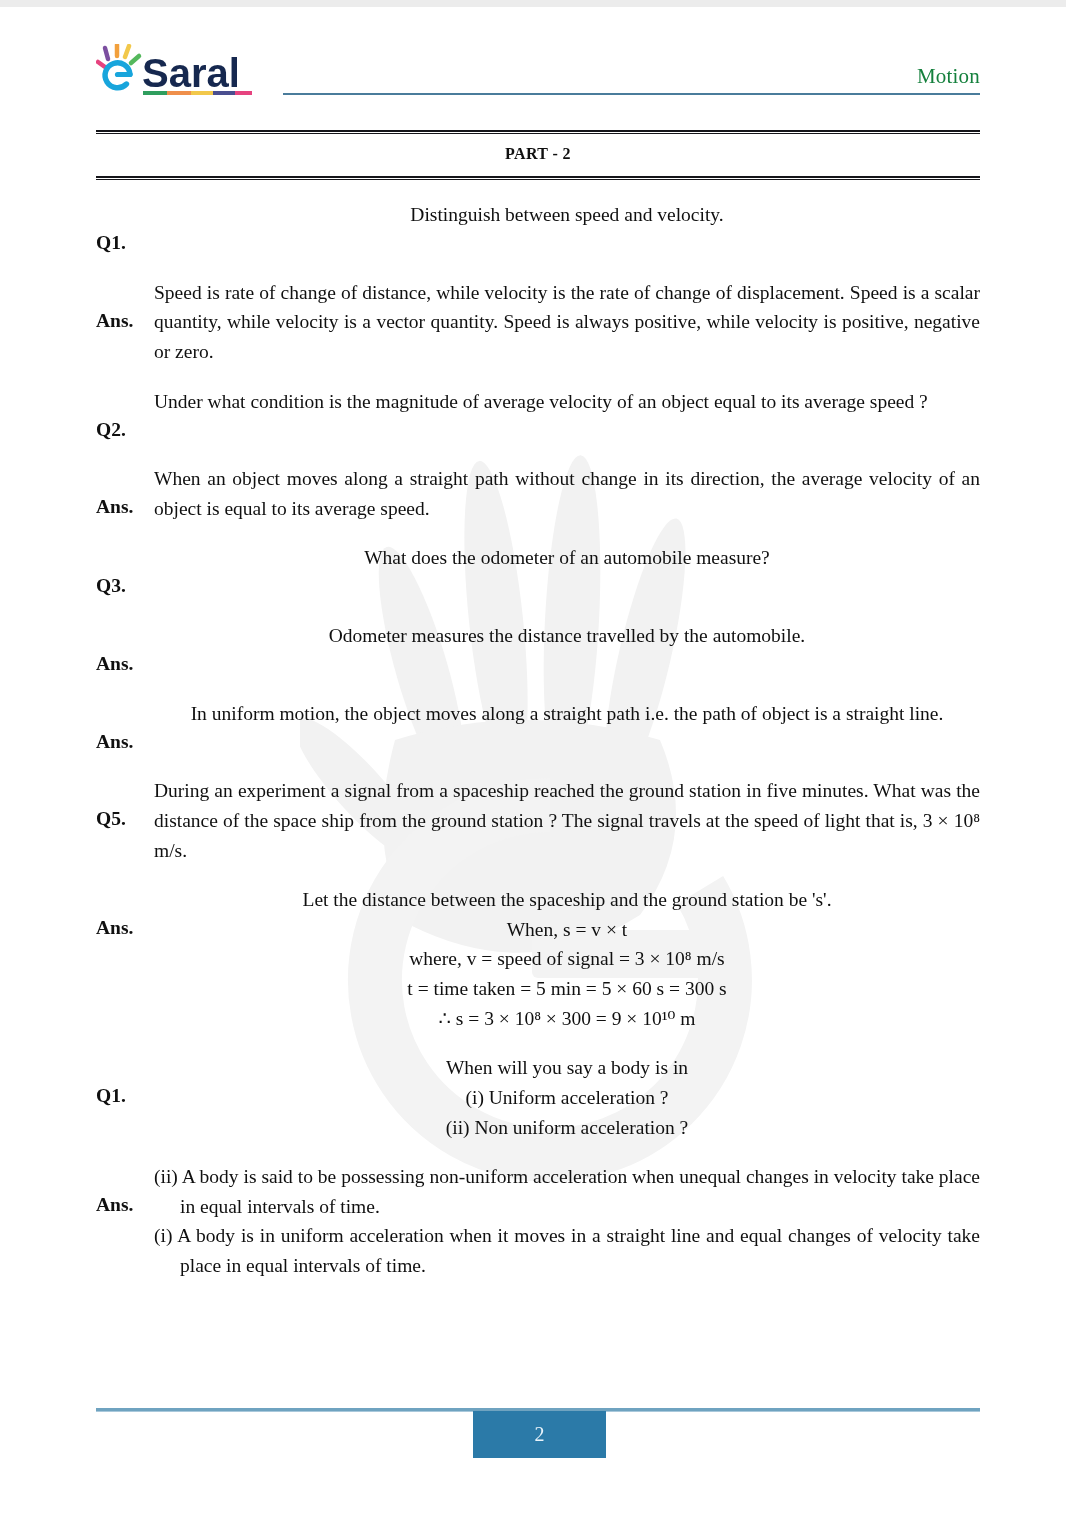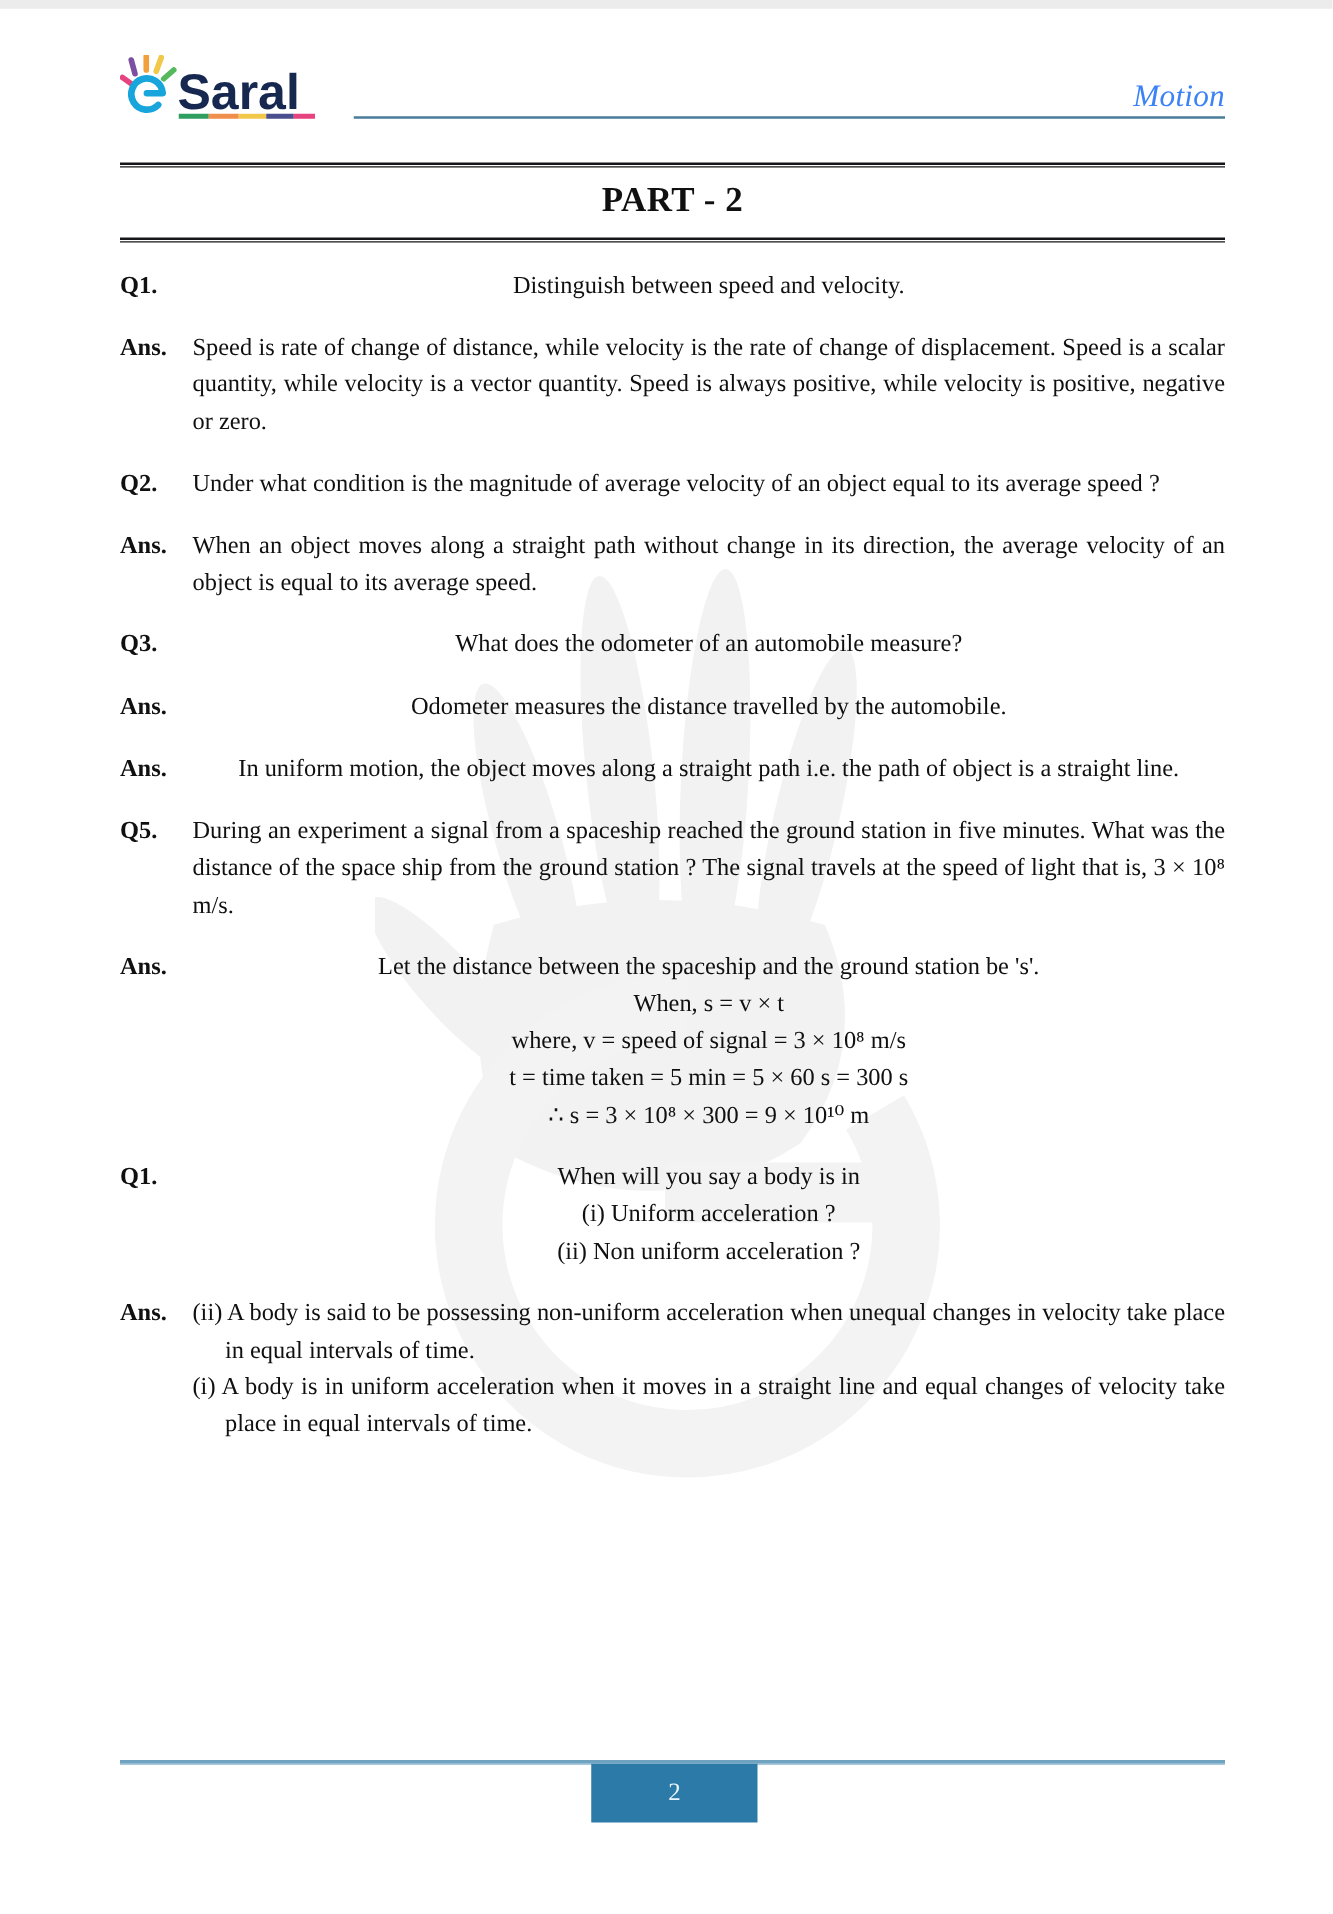--- a/index.html
+++ b/index.html
@@ -52,24 +52,23 @@
     position: absolute;
     left: 0; top: 2px;
     width: 160px; height: 56px;
   }
   .logo svg { display:block; width:100%; height:100%; }
 
   .header-title {
     position: absolute;
     right: 0;
     top: 22px;
-    font-size: 25px;
-    color: #3b82f6;
+    font-size: 21px;
+    color: #15803d;
     letter-spacing: .2px;
-    font-style: italic;
   }
   .header-rule {
     position: absolute;
     left: 187px;
     right: 0;
     top: 51px;
     height: 2px;
     background: #4a7c9b;
   }
 
@@ -91,40 +90,41 @@
   }
   .part-band .rule-bottom {
     height: 0;
     border-top: 2px solid #16161a;
     border-bottom: 1px solid #16161a;
     padding-bottom: 1px;
   }
   .part-title {
     text-align: center;
     font-weight: bold;
-    font-size: 28px;
+    font-size: 16px;
     letter-spacing: .4px;
     padding: 11px 0 13px 0;
     color: #101010;
   }
 
   .qa-block { margin-top: 20px; }
 
   .row {
     display: flex;
     align-items: flex-start;
     margin-bottom: 20px;
   }
   .row .tag {
     flex: 0 0 auto;
     font-weight: bold;
     font-size: 19.5px;
     color: #101010;
     width: 58px;
     line-height: 1.52;
+    margin-top: 28px;
   }
   .row .body {
     flex: 1 1 auto;
     font-size: 19.5px;
     line-height: 1.52;
     color: #101010;
     text-align: justify;
   }
   .row .body.nojustify { text-align: center; }
 

